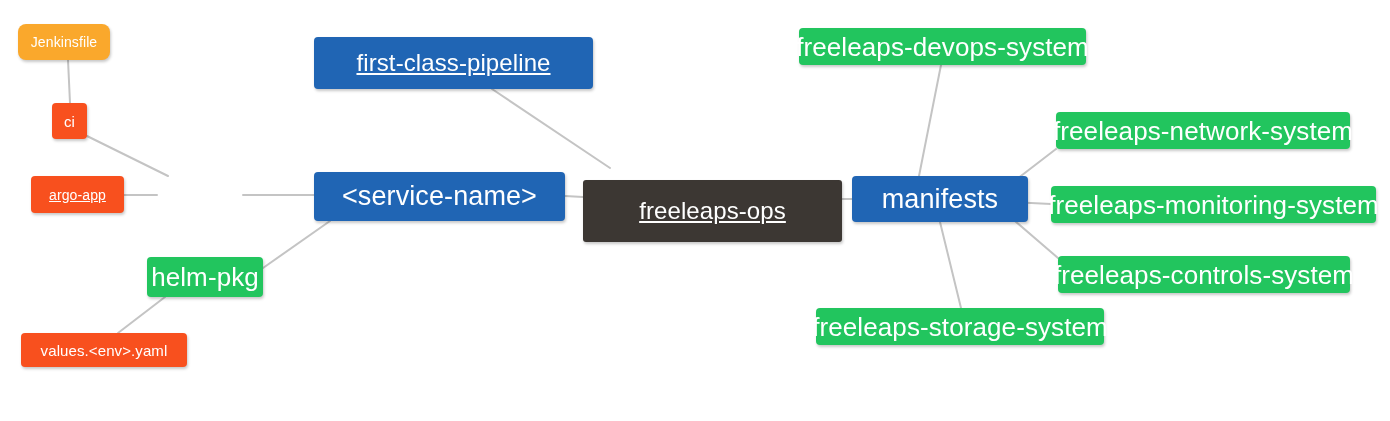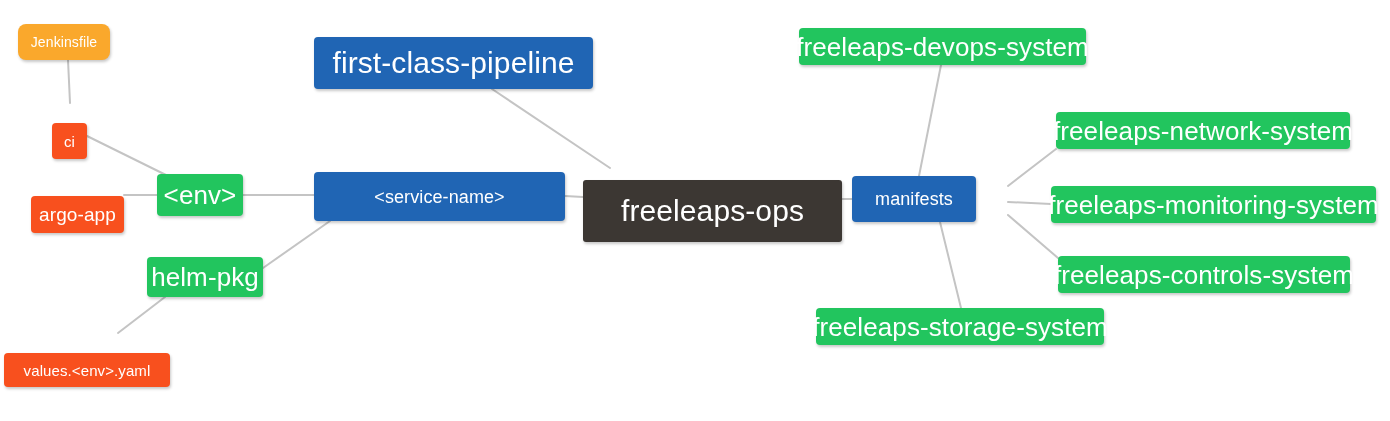--- a/index.html
+++ b/index.html
@@ -48,26 +48,25 @@
     background: #2065b4;
   }
   .node-green {
     background: #22c55e;
   }
   .node-orange {
     background: #faa82c;
   }
   .node-red {
     background: #f8501e;
-    margin-top: 20px;
   }
-  .sz-xl { font-size: 30px; }
-  .sz-lg { font-size: 18px; }
+  .sz-xl { font-size: 24px; text-decoration: underline; }
+  .sz-lg { font-size: 27px; }
   .sz-md { font-size: 26px; }
-  .sz-sm { font-size: 19px; }
+  .sz-sm { font-size: 14px; text-decoration: underline; }
   .sz-xs { font-size: 15px; }
   .sz-xxs { font-size: 14px; }
 </style>
 </head>
 <body>
 
 <div id="mindmap">
   <svg id="edge-layer" viewBox="0 0 1390 421" width="1390" height="421" xmlns="http://www.w3.org/2000/svg">
       <line x1="68" y1="60" x2="70" y2="103" stroke="#c4c4c4" stroke-width="2" stroke-linecap="round"></line>
       <line x1="87" y1="136" x2="168" y2="176" stroke="#c4c4c4" stroke-width="2" stroke-linecap="round"></line>
@@ -86,39 +85,36 @@
     </svg>
 <div class="node node-orange sz-xxs" style="left: 18px; top: 24px; width: 92px; height: 36px; border-radius: 8px;">
       <span>Jenkinsfile</span>
     </div>
     <div class="node node-red sz-xs" style="left: 52px; top: 103px; width: 35px; height: 36px;">
       <span>ci</span>
     </div>
     <div class="node node-red sz-sm" style="left: 31px; top: 176px; width: 93px; height: 37px;">
       <span>argo-app</span>
     </div>
-    <div class="node node-green sz-md" style="left: 157px; top: 174px; width: 86px; height: 42px;">
-      <span>&lt;env&gt;</span>
-    </div>
     <div class="node node-green sz-md" style="left: 147px; top: 257px; width: 116px; height: 40px;">
       <span>helm-pkg</span>
     </div>
-    <div class="node node-red sz-xs" style="left: 4px; top: 333px; width: 166px; height: 34px;">
+    <div class="node node-red sz-xs" style="left: 21px; top: 333px; width: 166px; height: 34px;">
       <span>values.&lt;env&gt;.yaml</span>
     </div>
     <div class="node node-blue sz-xl" style="left: 314px; top: 37px; width: 279px; height: 52px;">
       <span>first-class-pipeline</span>
     </div>
     <div class="node node-blue sz-lg" style="left: 314px; top: 172px; width: 251px; height: 49px;">
       <span>&lt;service-name&gt;</span>
     </div>
     <div class="node node-root sz-xl" style="left: 583px; top: 168px; width: 259px; height: 62px; margin-top: 12px;">
       <span>freeleaps-ops</span>
     </div>
-    <div class="node node-blue sz-lg" style="left: 852px; top: 176px; width: 124px; height: 46px;">
+    <div class="node node-blue sz-lg" style="left: 852px; top: 176px; width: 176px; height: 46px;">
       <span>manifests</span>
     </div>
     <div class="node node-green sz-md" style="left: 799px; top: 28px; width: 287px; height: 37px;">
       <span>freeleaps-devops-system</span>
     </div>
     <div class="node node-green sz-md" style="left: 1056px; top: 112px; width: 294px; height: 37px;">
       <span>freeleaps-network-system</span>
     </div>
     <div class="node node-green sz-md" style="left: 1058px; top: 256px; width: 292px; height: 37px;">
       <span>freeleaps-controls-system</span>

